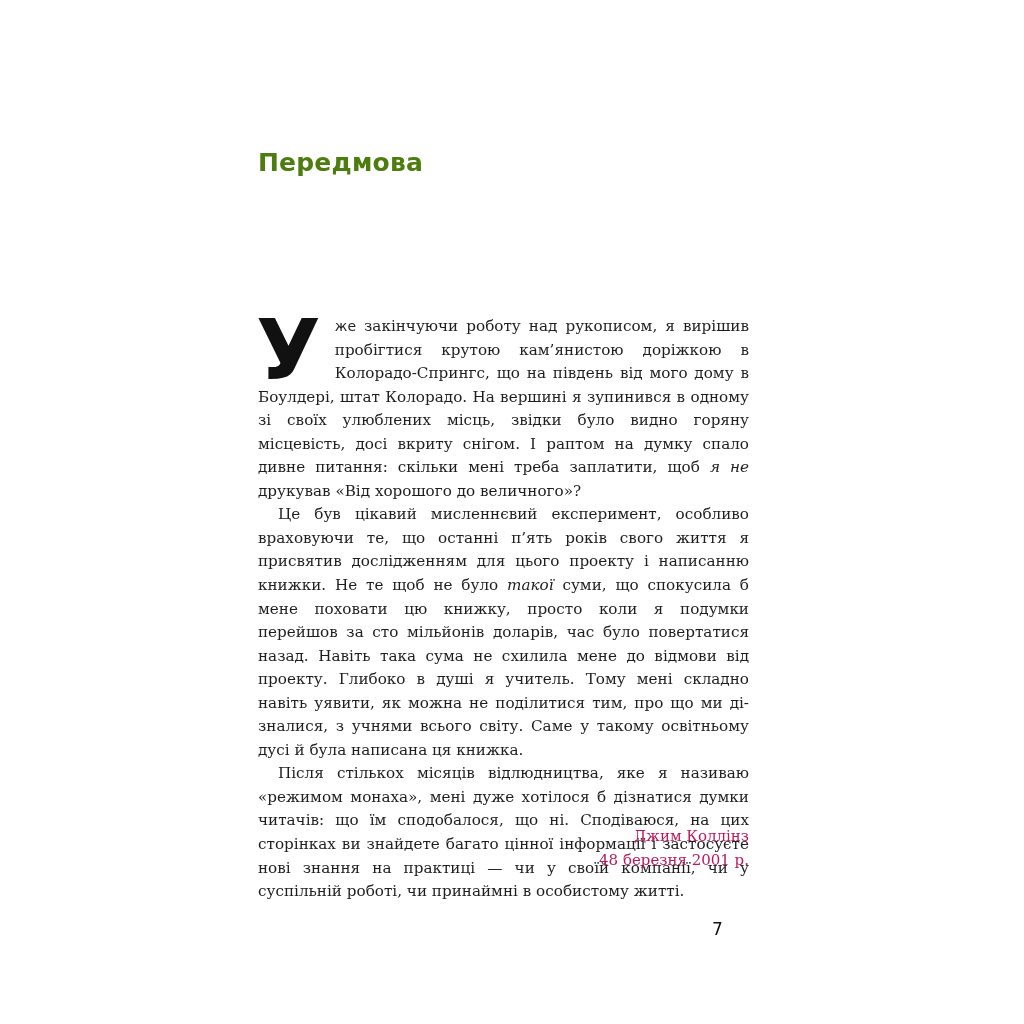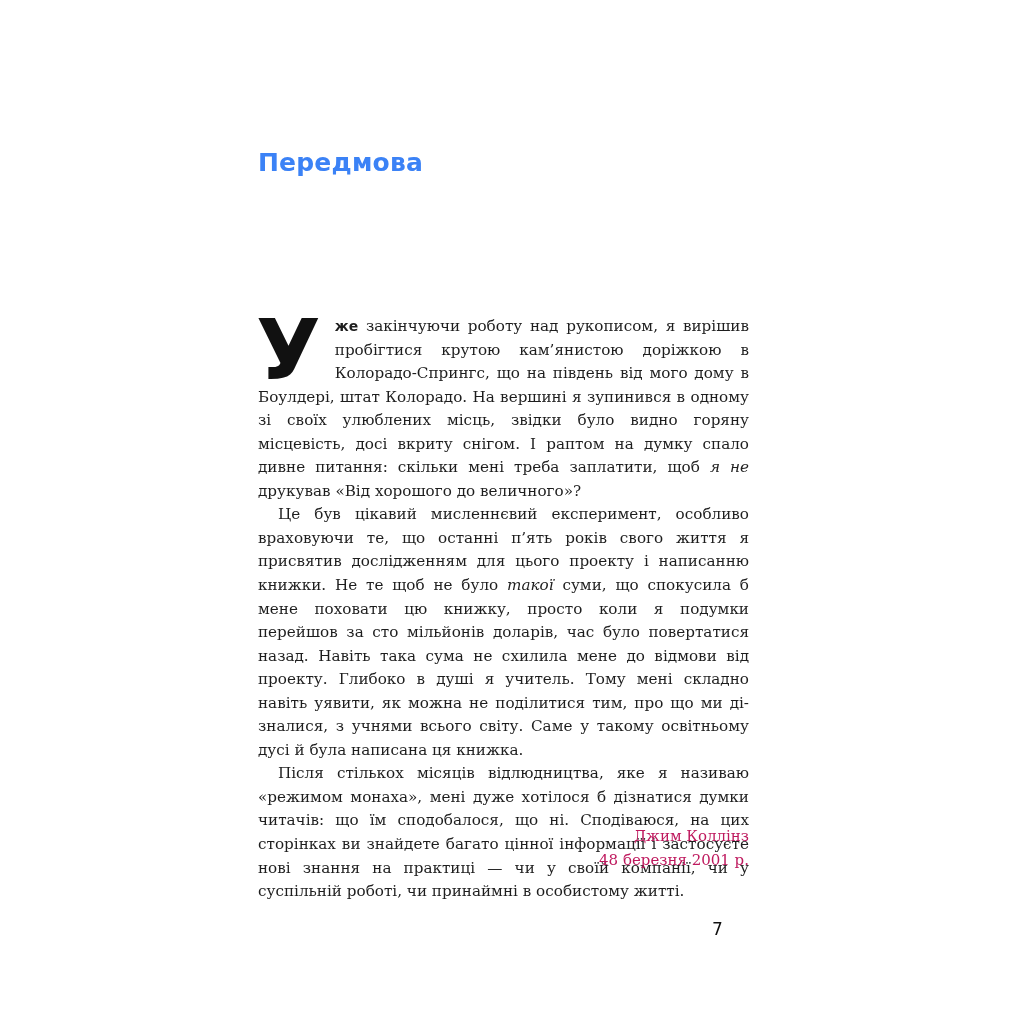--- a/index.html
+++ b/index.html
@@ -16,21 +16,21 @@
   }
   .page-title {
     position: absolute;
     left: 258px;
     top: 148px;
     margin: 0;
     font-family: "DejaVu Sans", sans-serif;
     font-weight: bold;
     font-size: 25px;
     letter-spacing: 0.2px;
-    color: #3b82f6;
+    color: #4d7c0f;
   }
   .body-text {
     position: absolute;
     left: 258px;
     top: 315px;
     width: 491px;
     font-family: "DejaVu Serif", serif;
     font-size: 15.2px;
     line-height: 23.55px;
     color: #1e1e1e;
@@ -48,21 +48,21 @@
     font-family: "DejaVu Sans", sans-serif;
     font-weight: bold;
     font-size: 84px;
     line-height: 62px;
     height: 62px;
     margin: 4px 14px 0 -2px;
     color: #111111;
   }
   .lead-bold {
     font-family: "DejaVu Sans", sans-serif;
-    font-weight: bold;
+    font-weight: normal;
     font-size: 14px;
   }
   em {
     font-style: italic;
     margin-top: 13px;
   }
   .signature {
     position: absolute;
     right: 275px;
     top: 824px;

